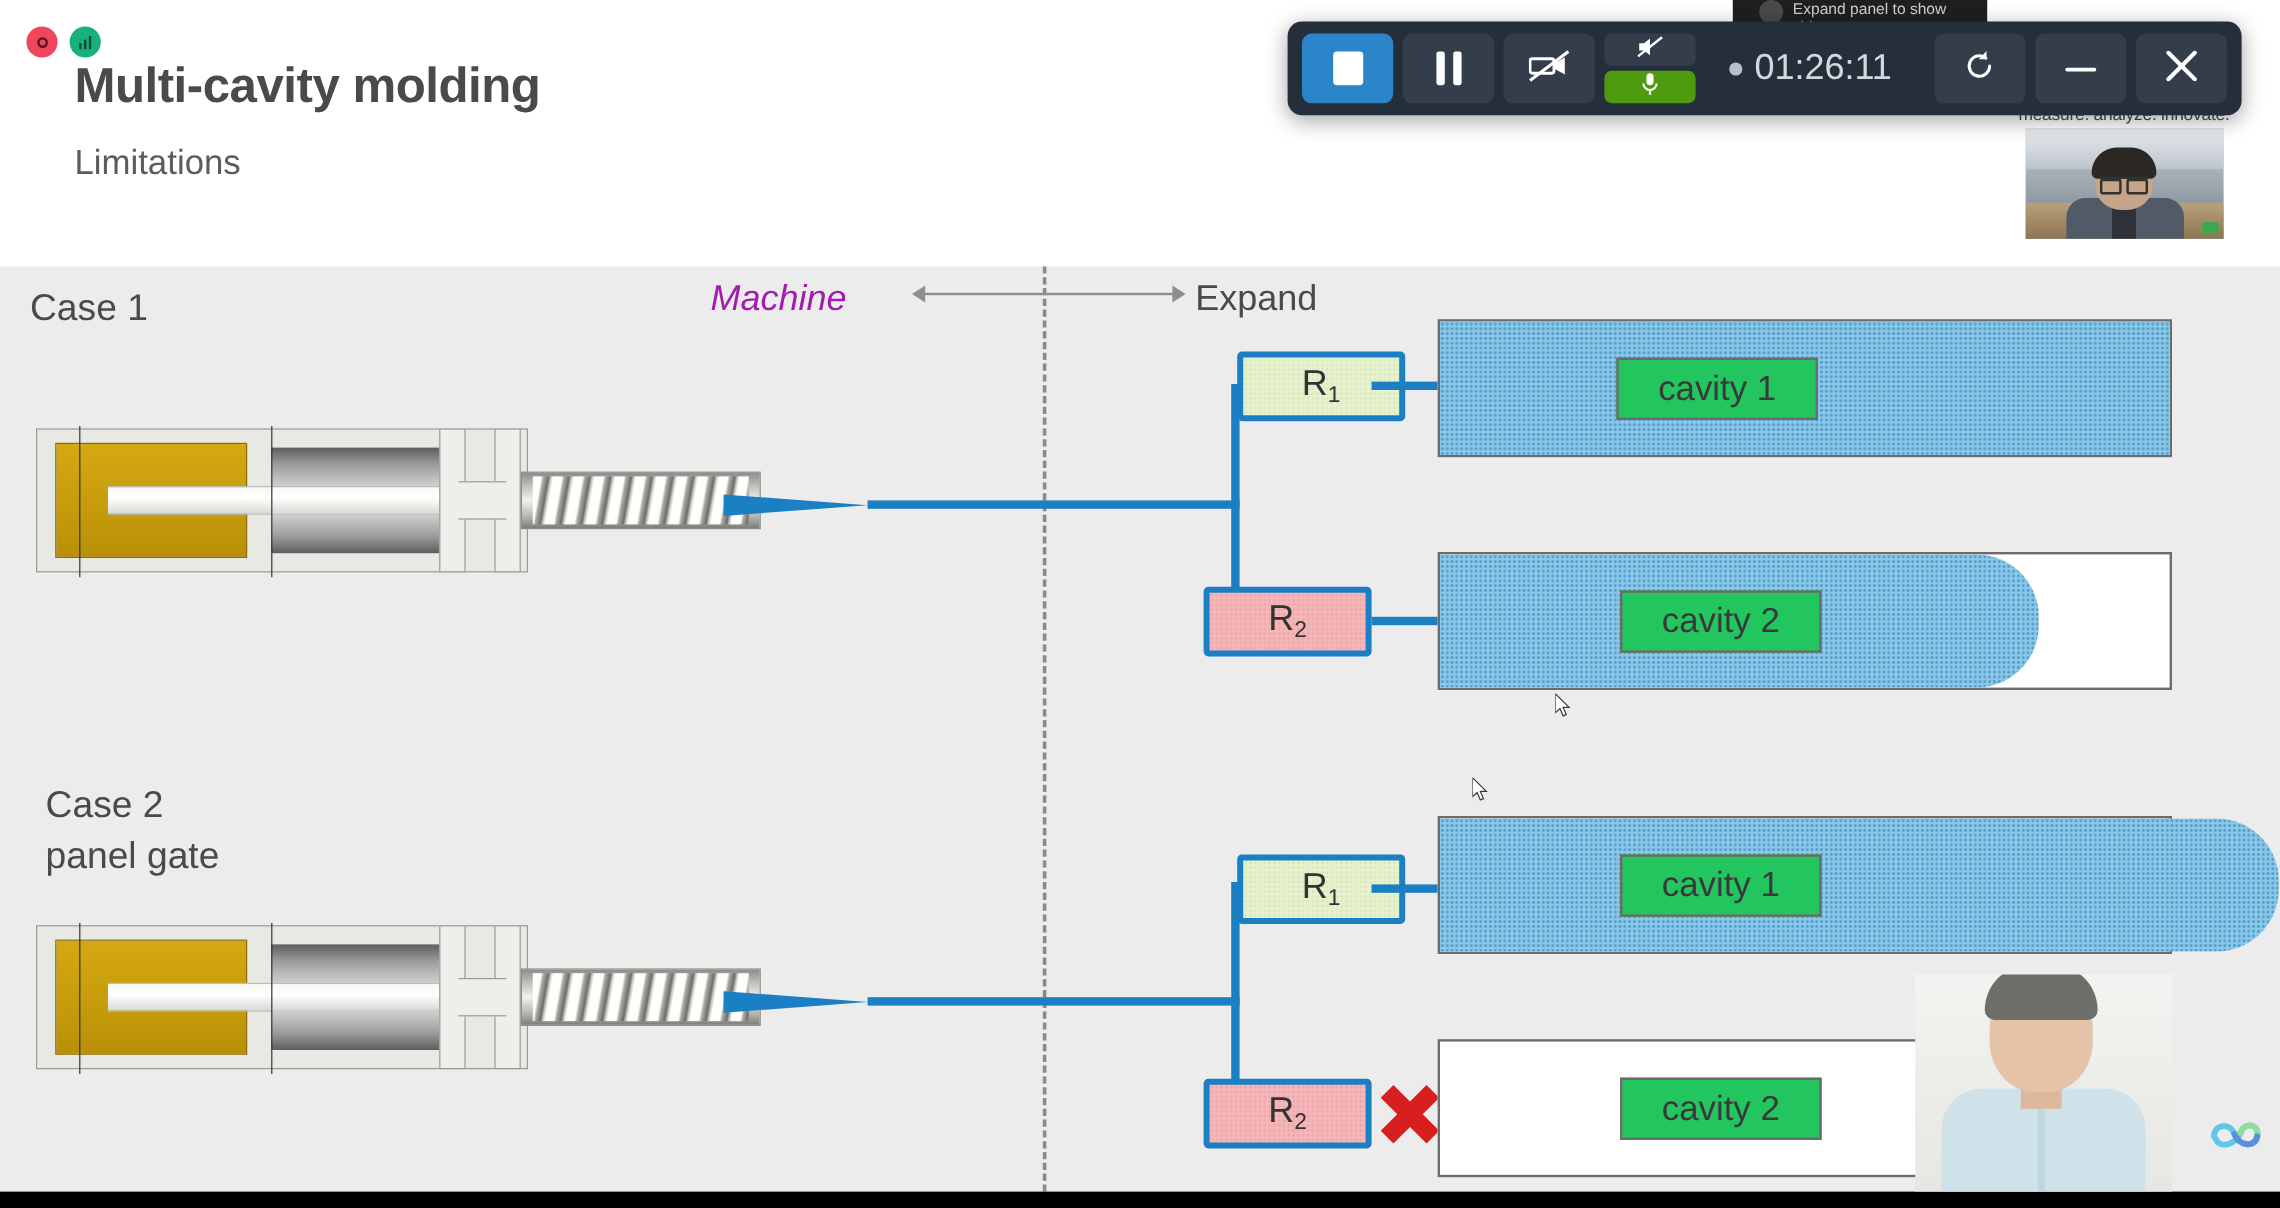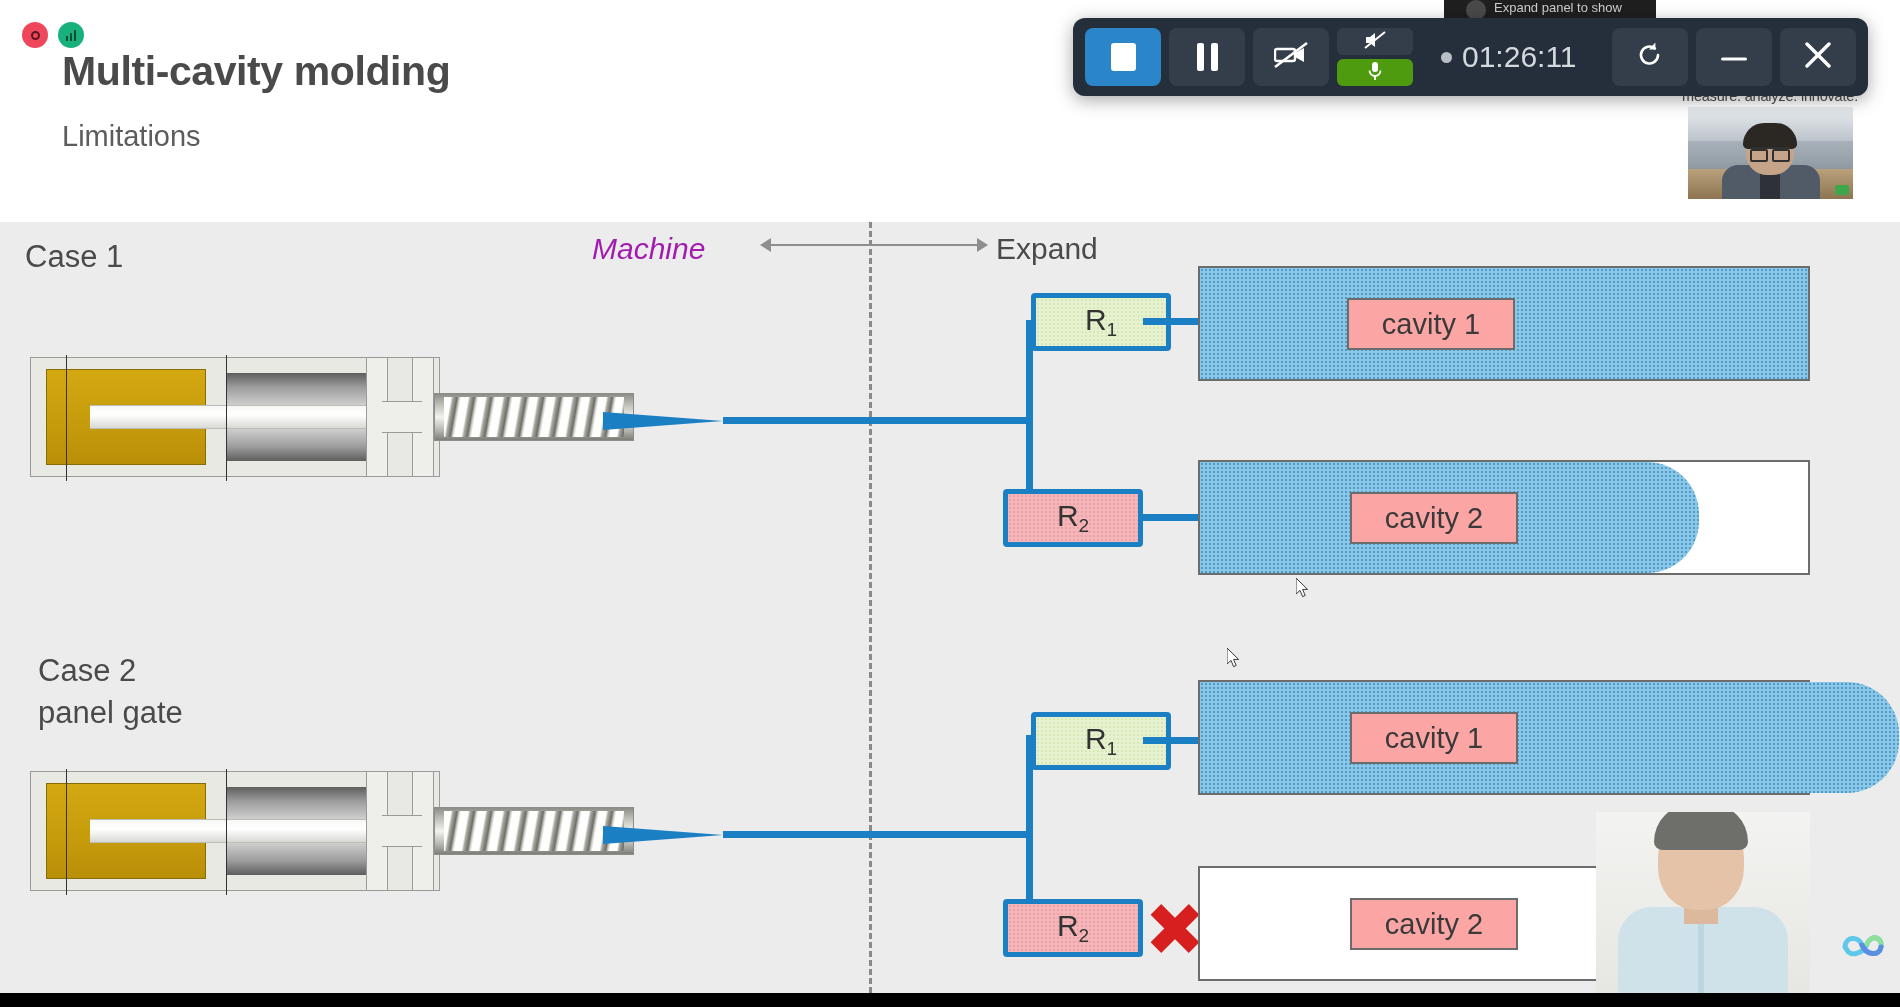--- a/index.html
+++ b/index.html
@@ -76,21 +76,21 @@
   .rbox.red   { background: #f4b6b8; background-image: radial-gradient(#eda2a5 1px, transparent 1px); background-size: 4px 4px; justify-content: center; }
   .rbox sub { font-size: 19px; vertical-align: -6px; }
 
   
   .cavity-frame { position: absolute; border: 2px solid #6c6c6c; background: #fff; }
   .cavity-fill { position: absolute; top: 0; left: 0; height: 100%;
                  background-color: #8dc7e8;
                  background-image: radial-gradient(#4d9dcb 1px, transparent 1.3px);
                  background-size: 4px 4px; }
   .cavity-fill.round-end { border-top-right-radius: 52px; border-bottom-right-radius: 52px; }
-  .cavity-label { position: absolute; background: #fca5a5; border: 2px solid #6c6c6c;
+  .cavity-label { position: absolute; background: #22c55e; border: 2px solid #6c6c6c;
                   display: flex; align-items: center; justify-content: center; font-size: 29px; color: #3a3a3a; }
 
   .redx { position: absolute; width: 54px; height: 54px; }
   .redx span { position: absolute; left: 50%; top: 50%; width: 54px; height: 15px; background: #d81f1f;
                transform-origin: center; margin-left: -27px; margin-top: -7.5px; }
   .redx span.a { transform: rotate(45deg); }
   .redx span.b { transform: rotate(-45deg); }
 
   .cursor { position: absolute; width: 14px; height: 20px; }
   .cursor svg { display: block; }

